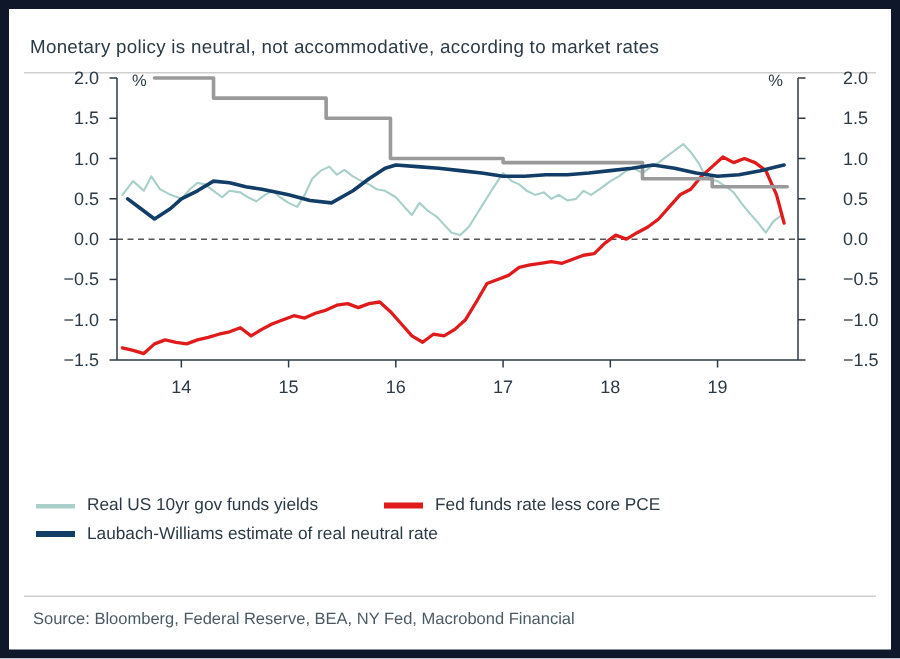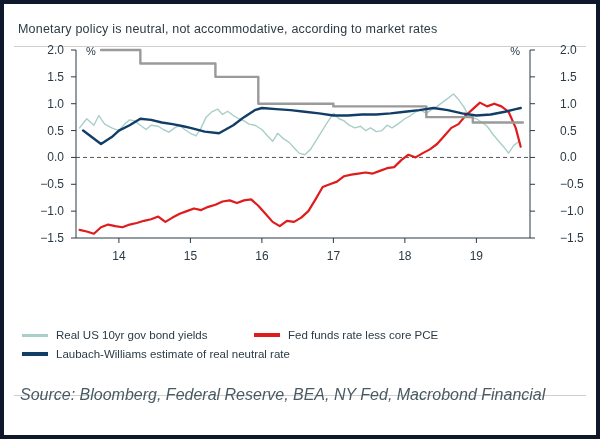--- a/index.html
+++ b/index.html
@@ -9,21 +9,21 @@
   }
   body {
     font-family: "Liberation Sans", sans-serif;
   }
   #chart-card {
     position: relative;
     width: 600px;
     height: 439px;
     box-sizing: border-box;
     background: #ffffff;
-    border: 4px solid #0f172a;
+    border: 6px solid #0f172a;
     overflow: hidden;
   }
   #chart-title {
     position: absolute;
     left: 14px;
     top: 18px;
     font-size: 12.5px;
     color: #2b3a44;
     letter-spacing: .2px;
     white-space: nowrap;
@@ -75,23 +75,22 @@
     position: absolute;
     left: 10px;
     right: 10px;
     top: 391px;
     height: 1px;
     background: #cfcfcf;
   }
   #source-note {
     position: absolute;
     left: 16px;
-    top: 382px;
-    font-size: 16px;
-    font-style: italic;
+    top: 401px;
+    font-size: 11px;
     color: #4a5a63;
     white-space: nowrap;
   }
   .unit-label {
     font-size: 11px;
     fill: #2b3a44;
     font-family: "Liberation Sans", sans-serif;
   }
   .tick-label {
     font-size: 12px;
@@ -165,21 +164,21 @@
           <polyline points="87.02,12.00 126.35,12.00 126.35,25.43 201.42,25.43 201.42,38.86 244.31,38.86 244.31,65.71 280.06,65.71 280.06,65.71 319.39,65.71 319.39,68.40 412.33,68.40 412.33,79.14 458.80,79.14 458.80,84.51 508.85,84.51" fill="none" stroke="#9a9a9a" stroke-width="2.4" stroke-linejoin="round" stroke-linecap="round"></polyline>
           <polyline points="69.15,92.57 77.73,99.02 87.02,106.00 97.75,99.02 104.90,92.57 115.62,87.20 126.35,80.75 137.07,81.83 147.80,84.51 158.52,86.13 169.24,88.27 176.39,89.89 190.69,93.65 204.99,95.26 219.29,87.20 230.02,79.14 240.74,72.16 247.89,70.01 262.19,71.09 276.49,72.16 290.79,73.77 305.09,75.38 319.39,77.53 333.69,77.53 347.98,76.46 362.28,76.46 376.58,75.38 390.88,73.77 405.18,72.16 419.48,70.01 433.78,72.16 448.08,75.38 462.38,77.53 476.68,76.46 490.98,73.77 501.70,71.09 506.71,70.01" fill="none" stroke="#123d66" stroke-width="2.4" stroke-linejoin="round" stroke-linecap="round"></polyline>
         </g>
     </svg>
   </div>
 
   <div id="legend">
     <div class="legend-row">
       <div class="legend-item first">
         <span class="legend-swatch" style="background:#a8cfc9"></span>
-        <span class="legend-label">Real US 10yr gov bond yields</span>
+        <span class="legend-label">Real US 10yr gov funds yields</span>
       </div>
       <div class="legend-item">
         <span class="legend-swatch" style="background:#e01b1b;height:4px"></span>
         <span class="legend-label">Fed funds rate less core PCE</span>
       </div>
     </div>
     <div class="legend-row">
       <div class="legend-item">
         <span class="legend-swatch" style="background:#123d66;height:4px"></span>
         <span class="legend-label">Laubach-Williams estimate of real neutral rate</span>

